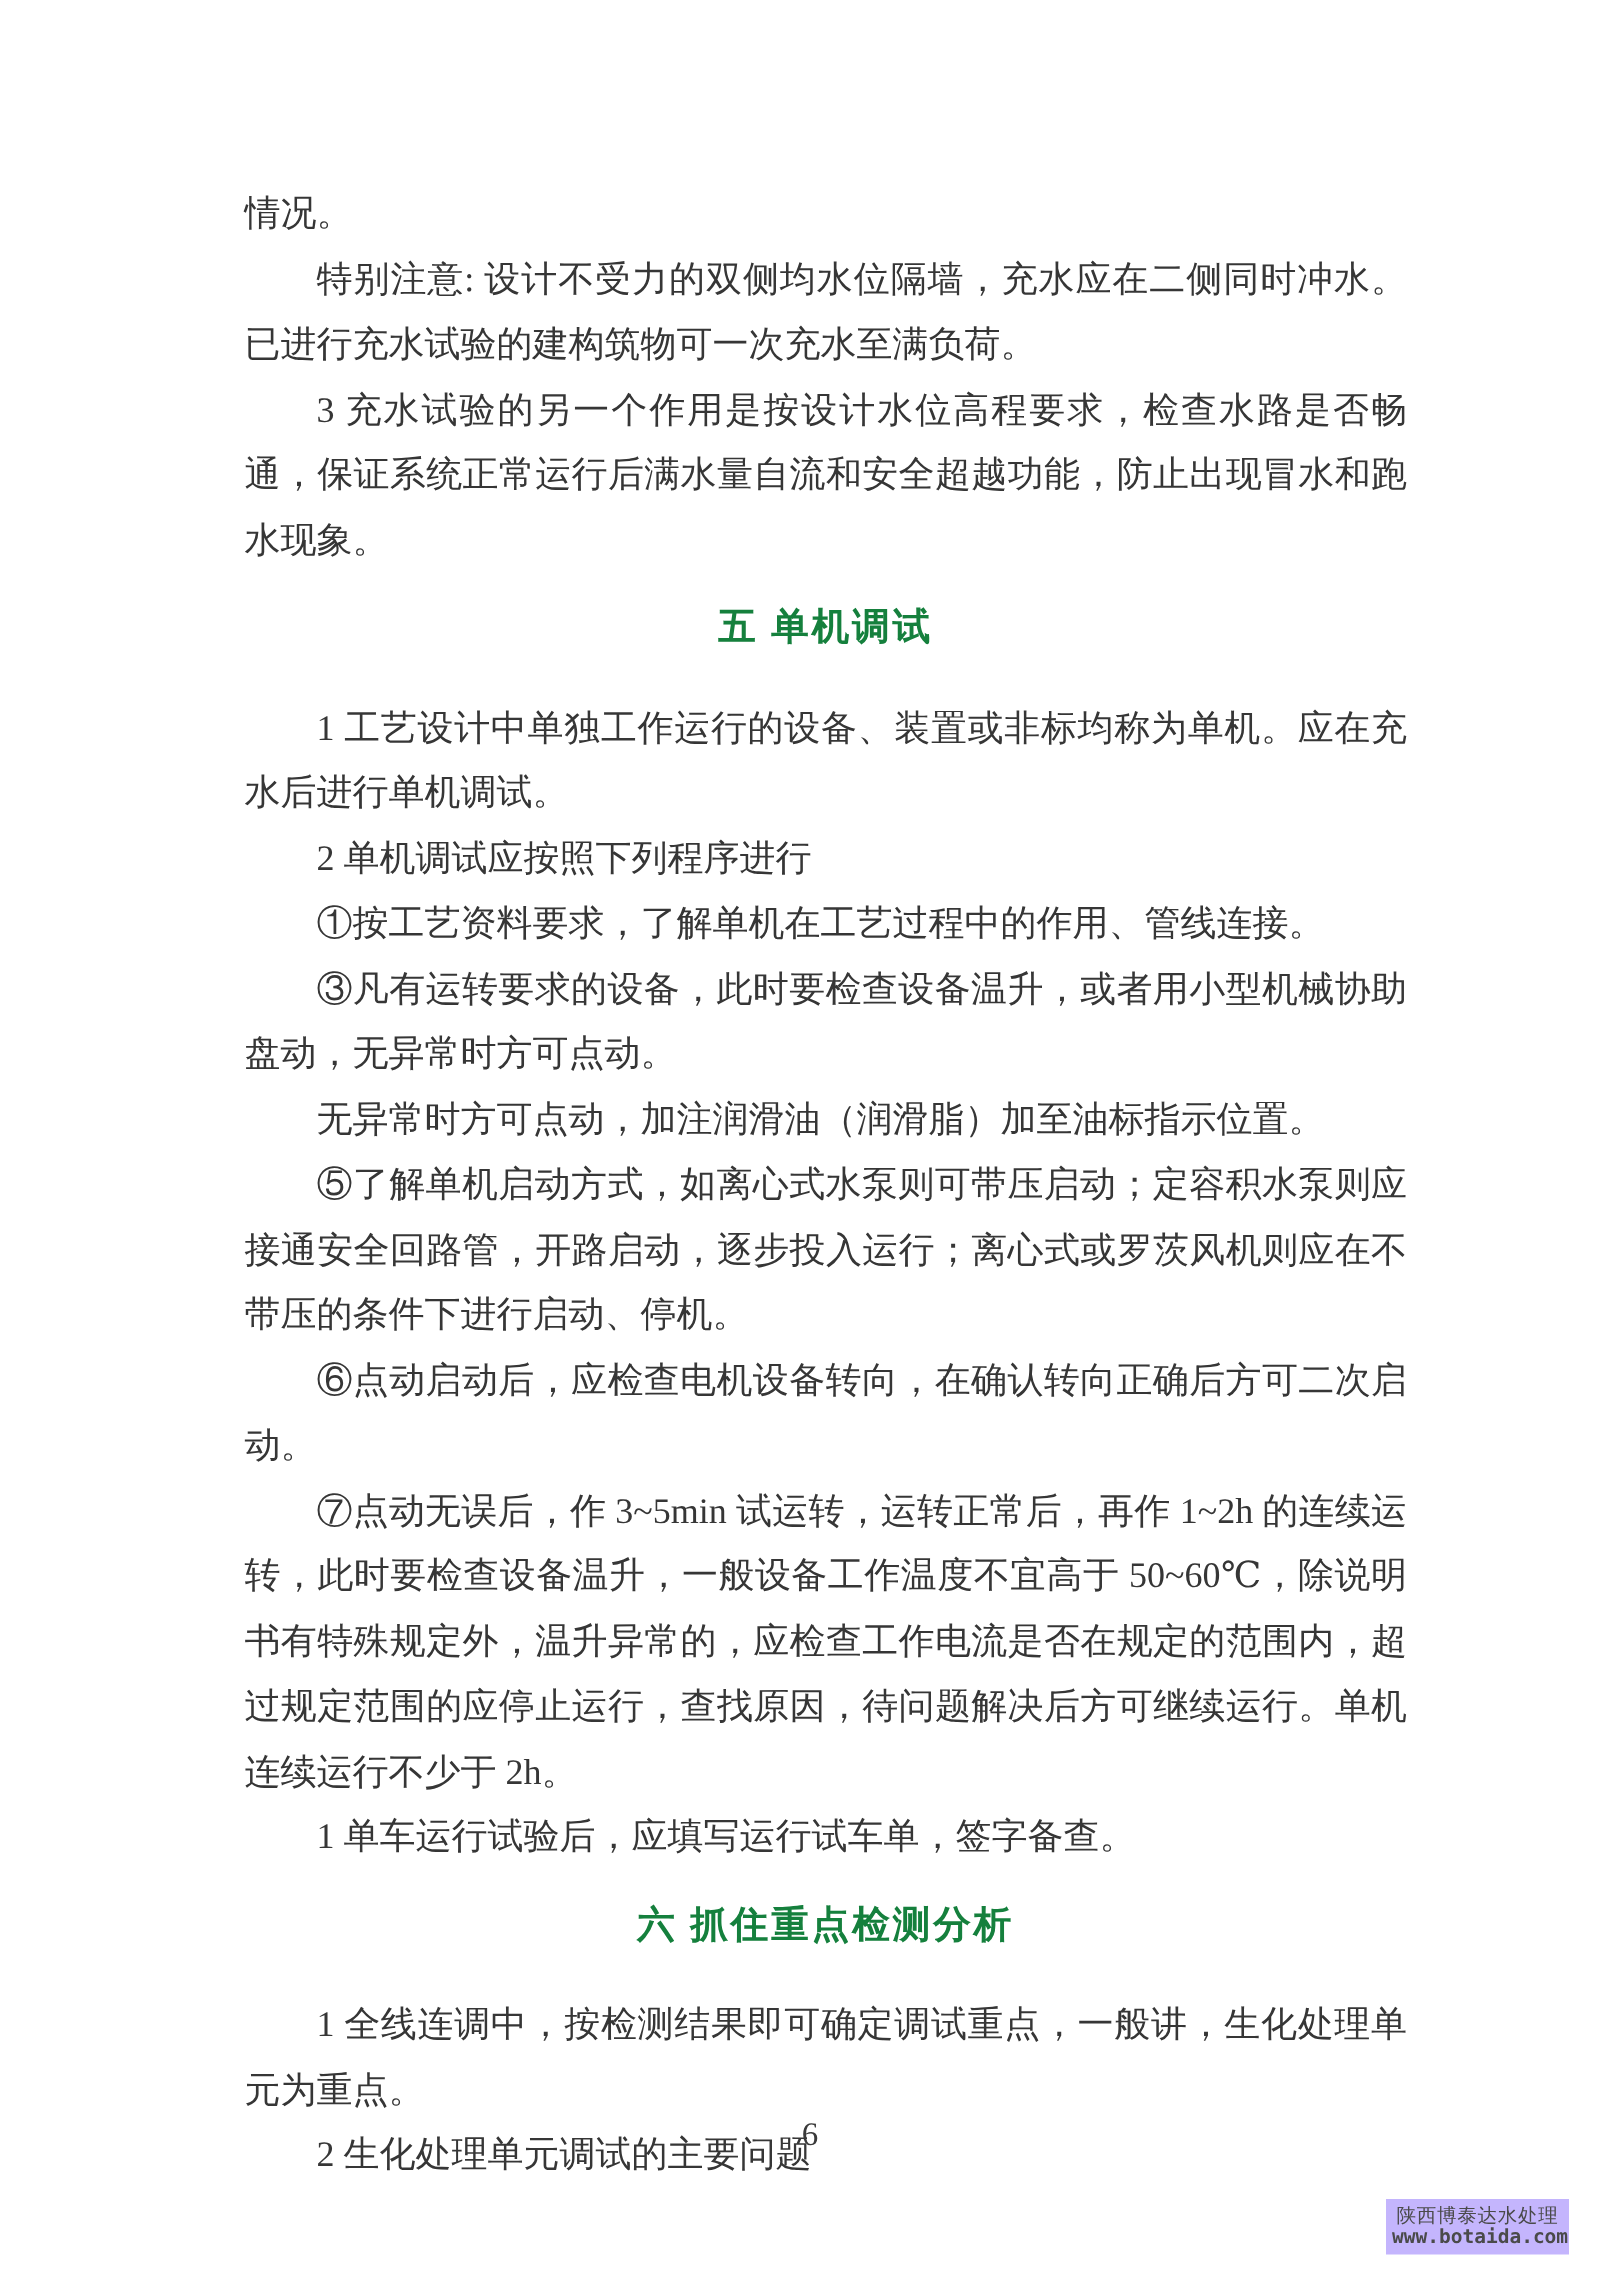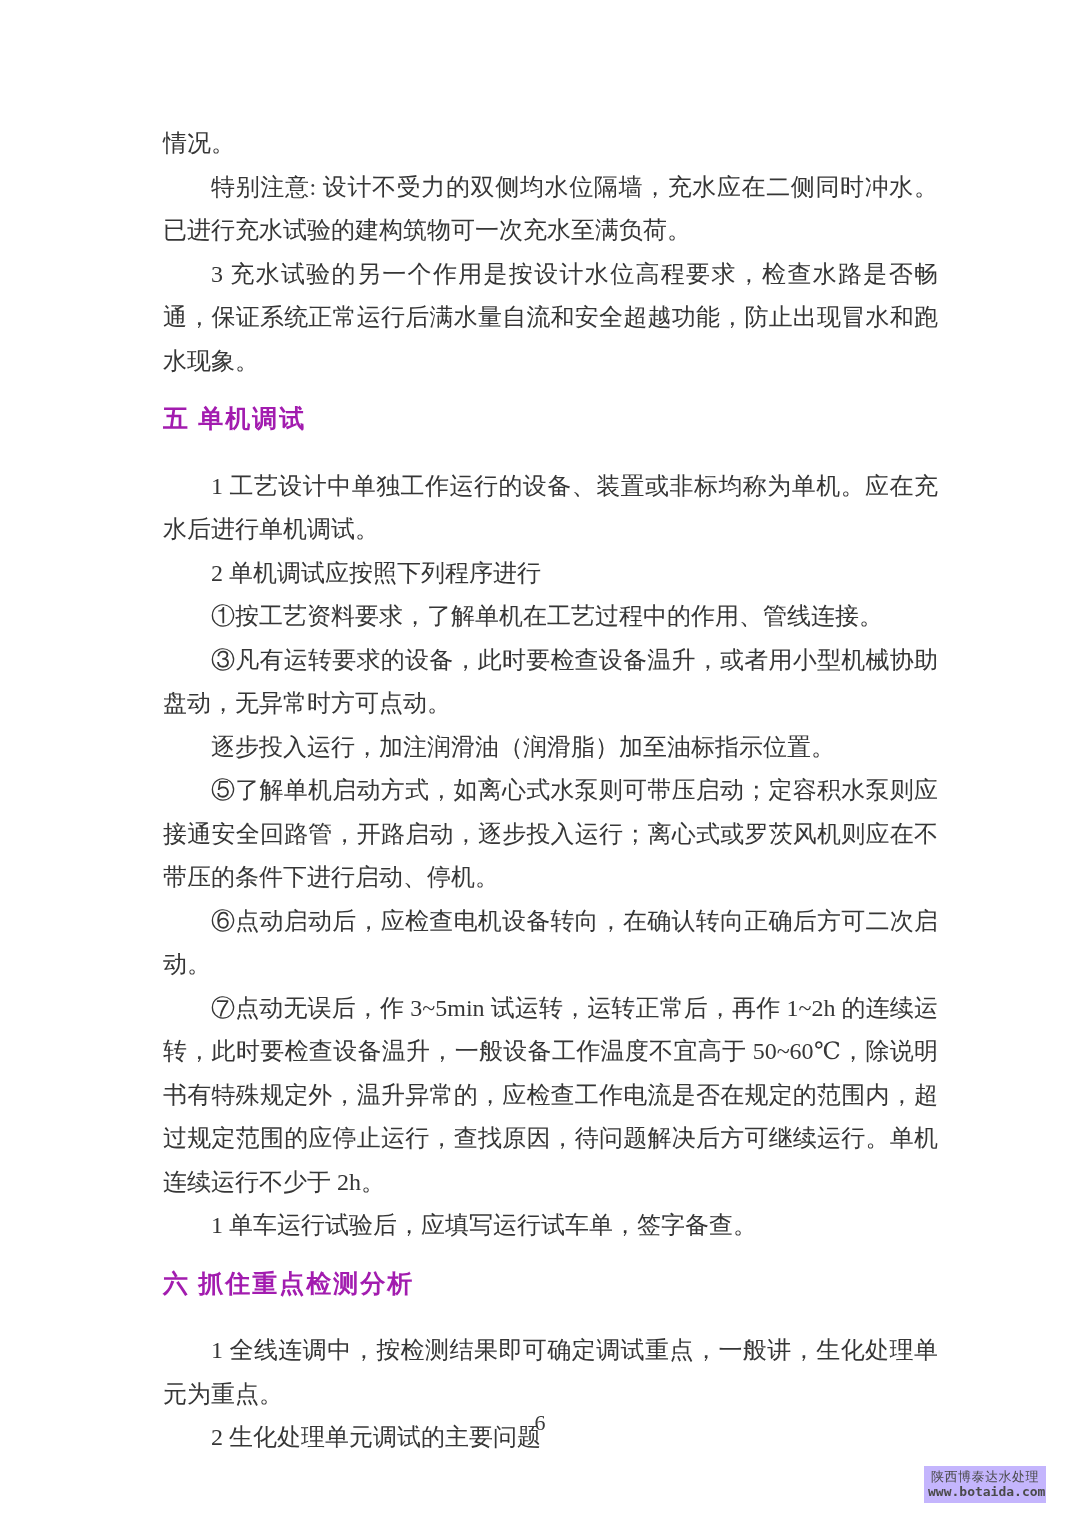--- a/index.html
+++ b/index.html
@@ -23,26 +23,26 @@
     color: #363636;
     font-size: 24px;
     line-height: 43.5px;
     text-align: justify;
   }
   .block { margin: 0; }
   .para { text-indent: 48px; }
   .cont { text-indent: 0; }
   .heading {
     font-weight: bold;
-    color: #a21caf;
+    color: #15803d;
     font-size: 25px;
     margin-top: 14px;
     margin-bottom: 24px;
     text-indent: 0;
-    text-align: left;
+    text-align: center;
     letter-spacing: 2px;
   }
   .page-number {
     position: absolute;
     left: 0;
     top: 1410px;
     width: 1080px;
     text-align: center;
     font-size: 22px;
     color: #3a3a3a;
@@ -79,21 +79,21 @@
 
   <div class="content">
     <p class="block cont">情况。</p>
     <p class="block para">特别注意: 设计不受力的双侧均水位隔墙，充水应在二侧同时冲水。已进行充水试验的建构筑物可一次充水至满负荷。</p>
     <p class="block para">3 充水试验的另一个作用是按设计水位高程要求，检查水路是否畅通，保证系统正常运行后满水量自流和安全超越功能，防止出现冒水和跑水现象。</p>
     <h2 class="block heading">五 单机调试</h2>
     <p class="block para">1 工艺设计中单独工作运行的设备、装置或非标均称为单机。应在充水后进行单机调试。</p>
     <p class="block para">2 单机调试应按照下列程序进行</p>
     <p class="block para">①按工艺资料要求，了解单机在工艺过程中的作用、管线连接。</p>
     <p class="block para">③凡有运转要求的设备，此时要检查设备温升，或者用小型机械协助盘动，无异常时方可点动。</p>
-    <p class="block para">逐步投入运行，加注润滑油（润滑脂）加至油标指示位置。</p>
+    <p class="block para">无异常时方可点动，加注润滑油（润滑脂）加至油标指示位置。</p>
     <p class="block para">⑤了解单机启动方式，如离心式水泵则可带压启动；定容积水泵则应接通安全回路管，开路启动，逐步投入运行；离心式或罗茨风机则应在不带压的条件下进行启动、停机。</p>
     <p class="block para">⑥点动启动后，应检查电机设备转向，在确认转向正确后方可二次启动。</p>
     <p class="block para">⑦点动无误后，作 3~5min 试运转，运转正常后，再作 1~2h 的连续运转，此时要检查设备温升，一般设备工作温度不宜高于 50~60℃，除说明书有特殊规定外，温升异常的，应检查工作电流是否在规定的范围内，超过规定范围的应停止运行，查找原因，待问题解决后方可继续运行。单机连续运行不少于 2h。</p>
     <p class="block para">1 单车运行试验后，应填写运行试车单，签字备查。</p>
     <h2 class="block heading">六 抓住重点检测分析</h2>
     <p class="block para">1 全线连调中，按检测结果即可确定调试重点，一般讲，生化处理单元为重点。</p>
     <p class="block para">2 生化处理单元调试的主要问题</p>
 
   </div>
 

